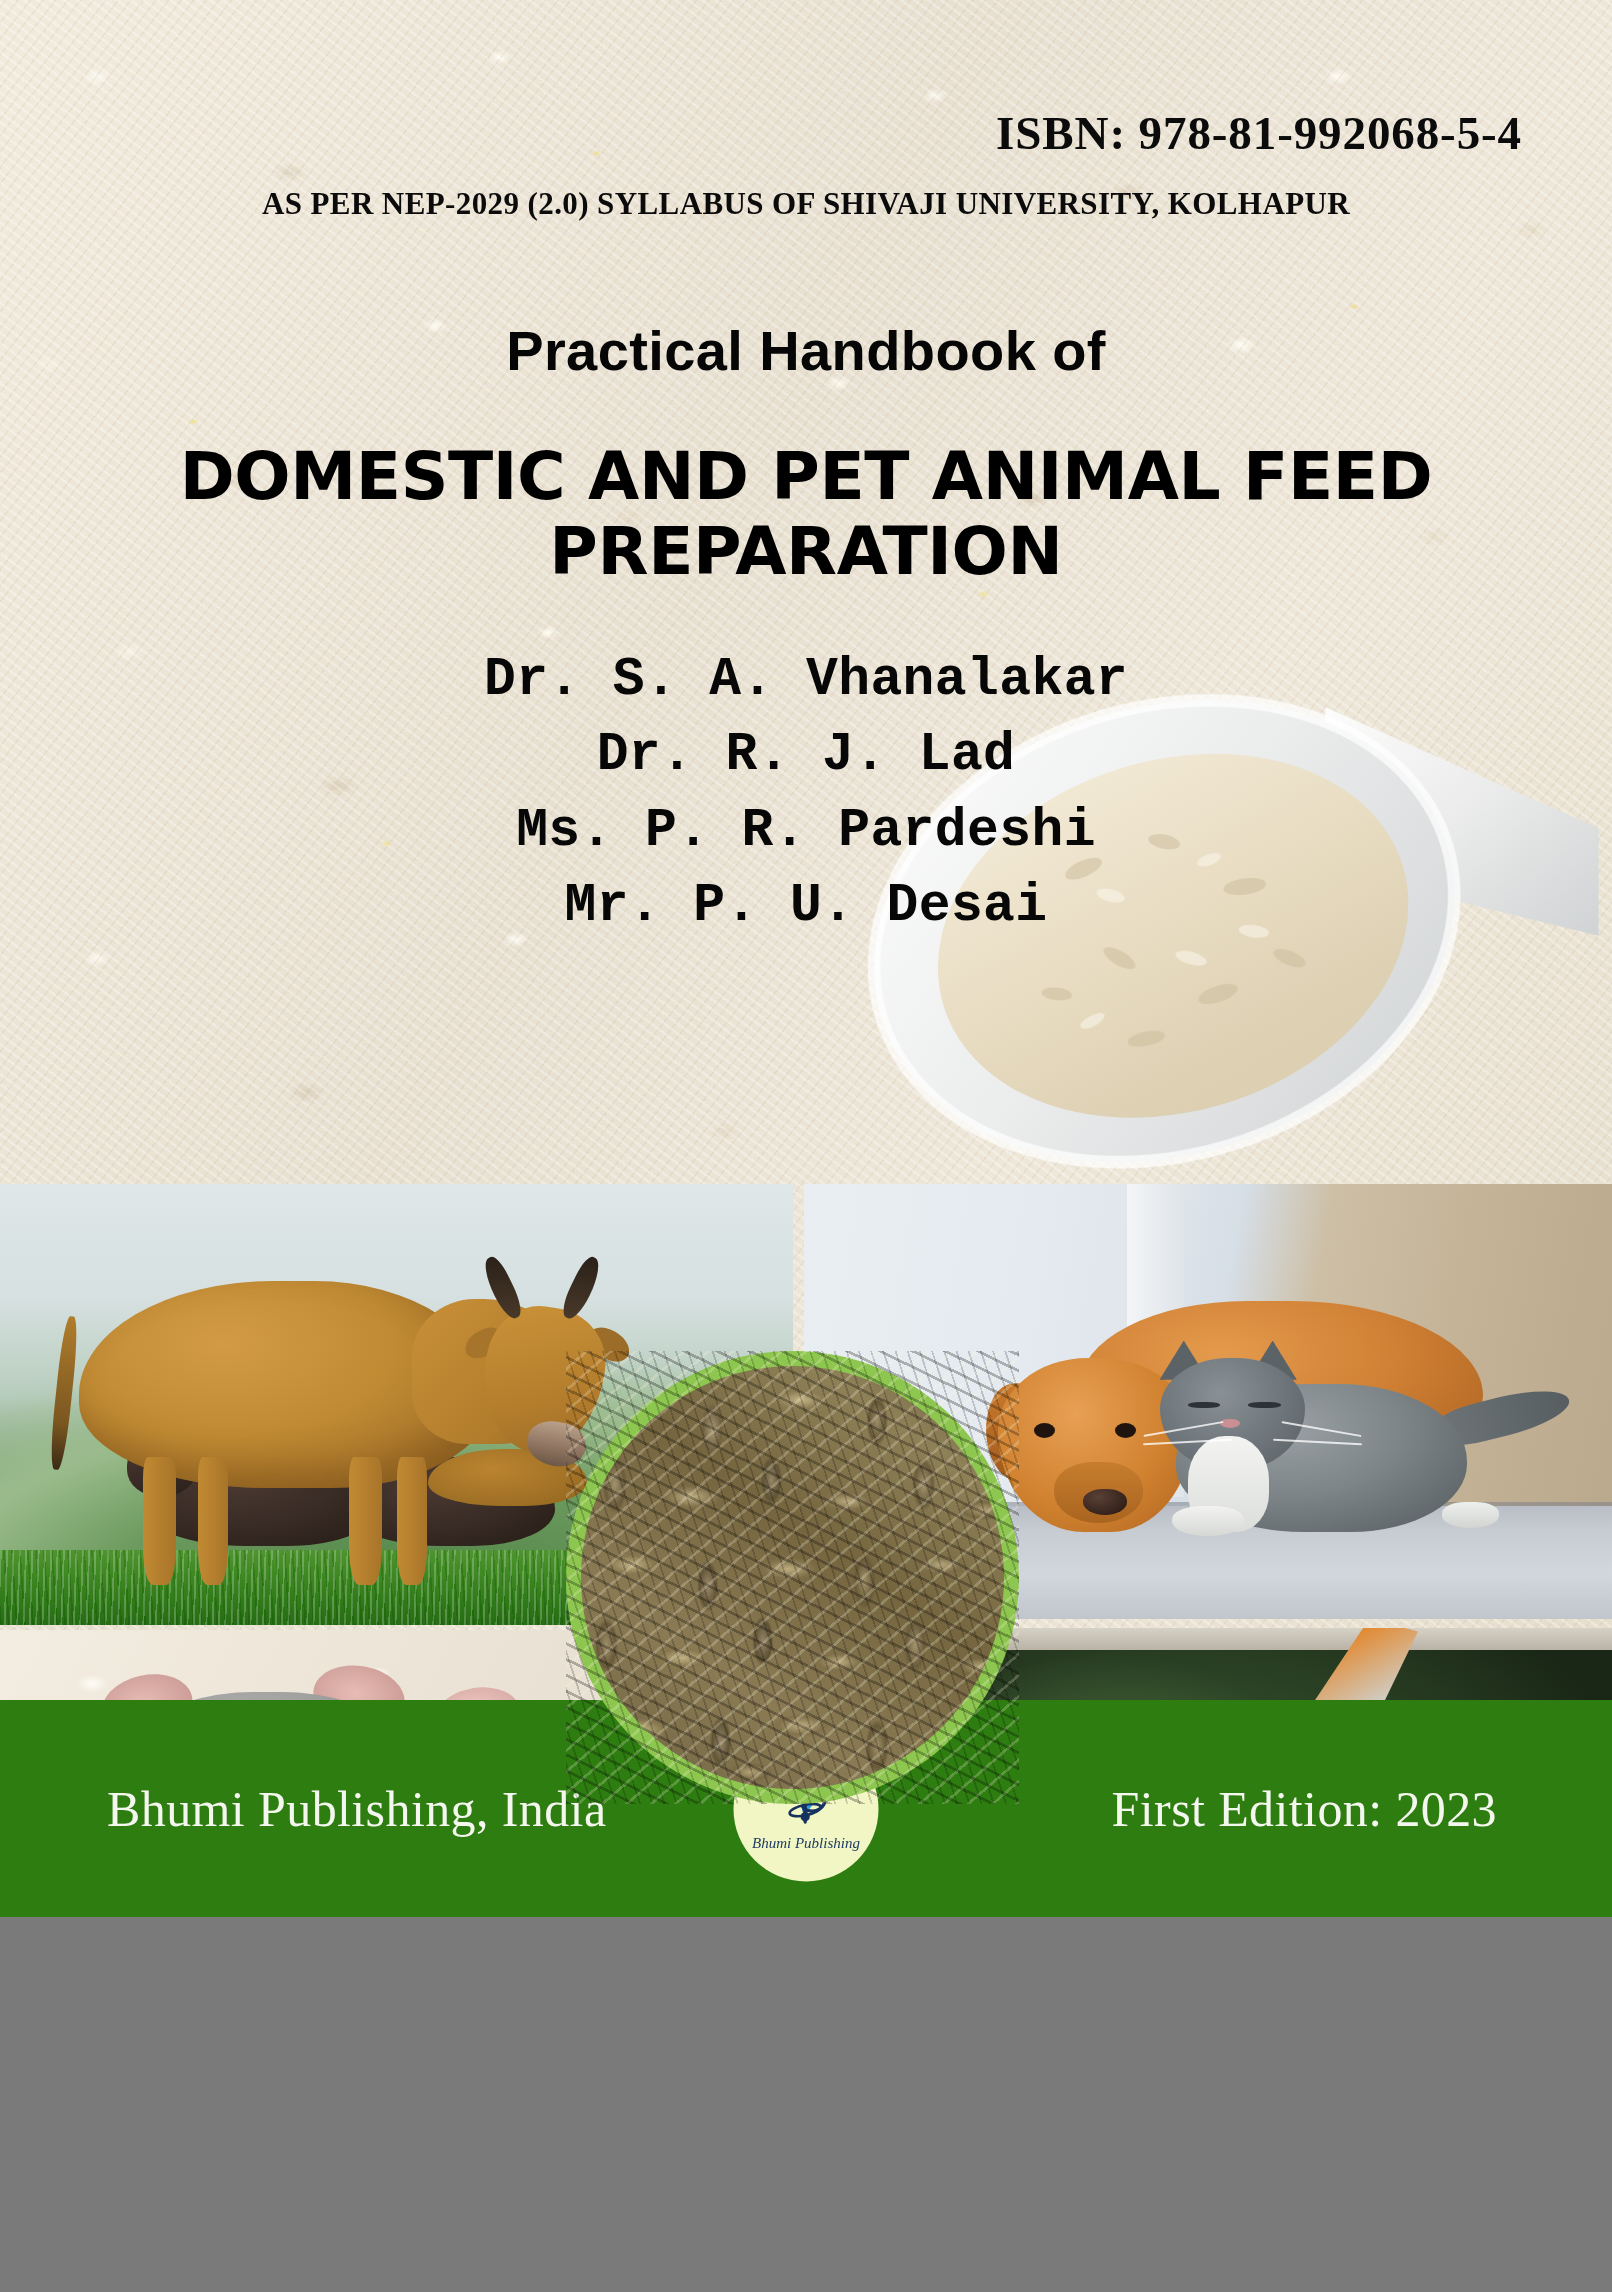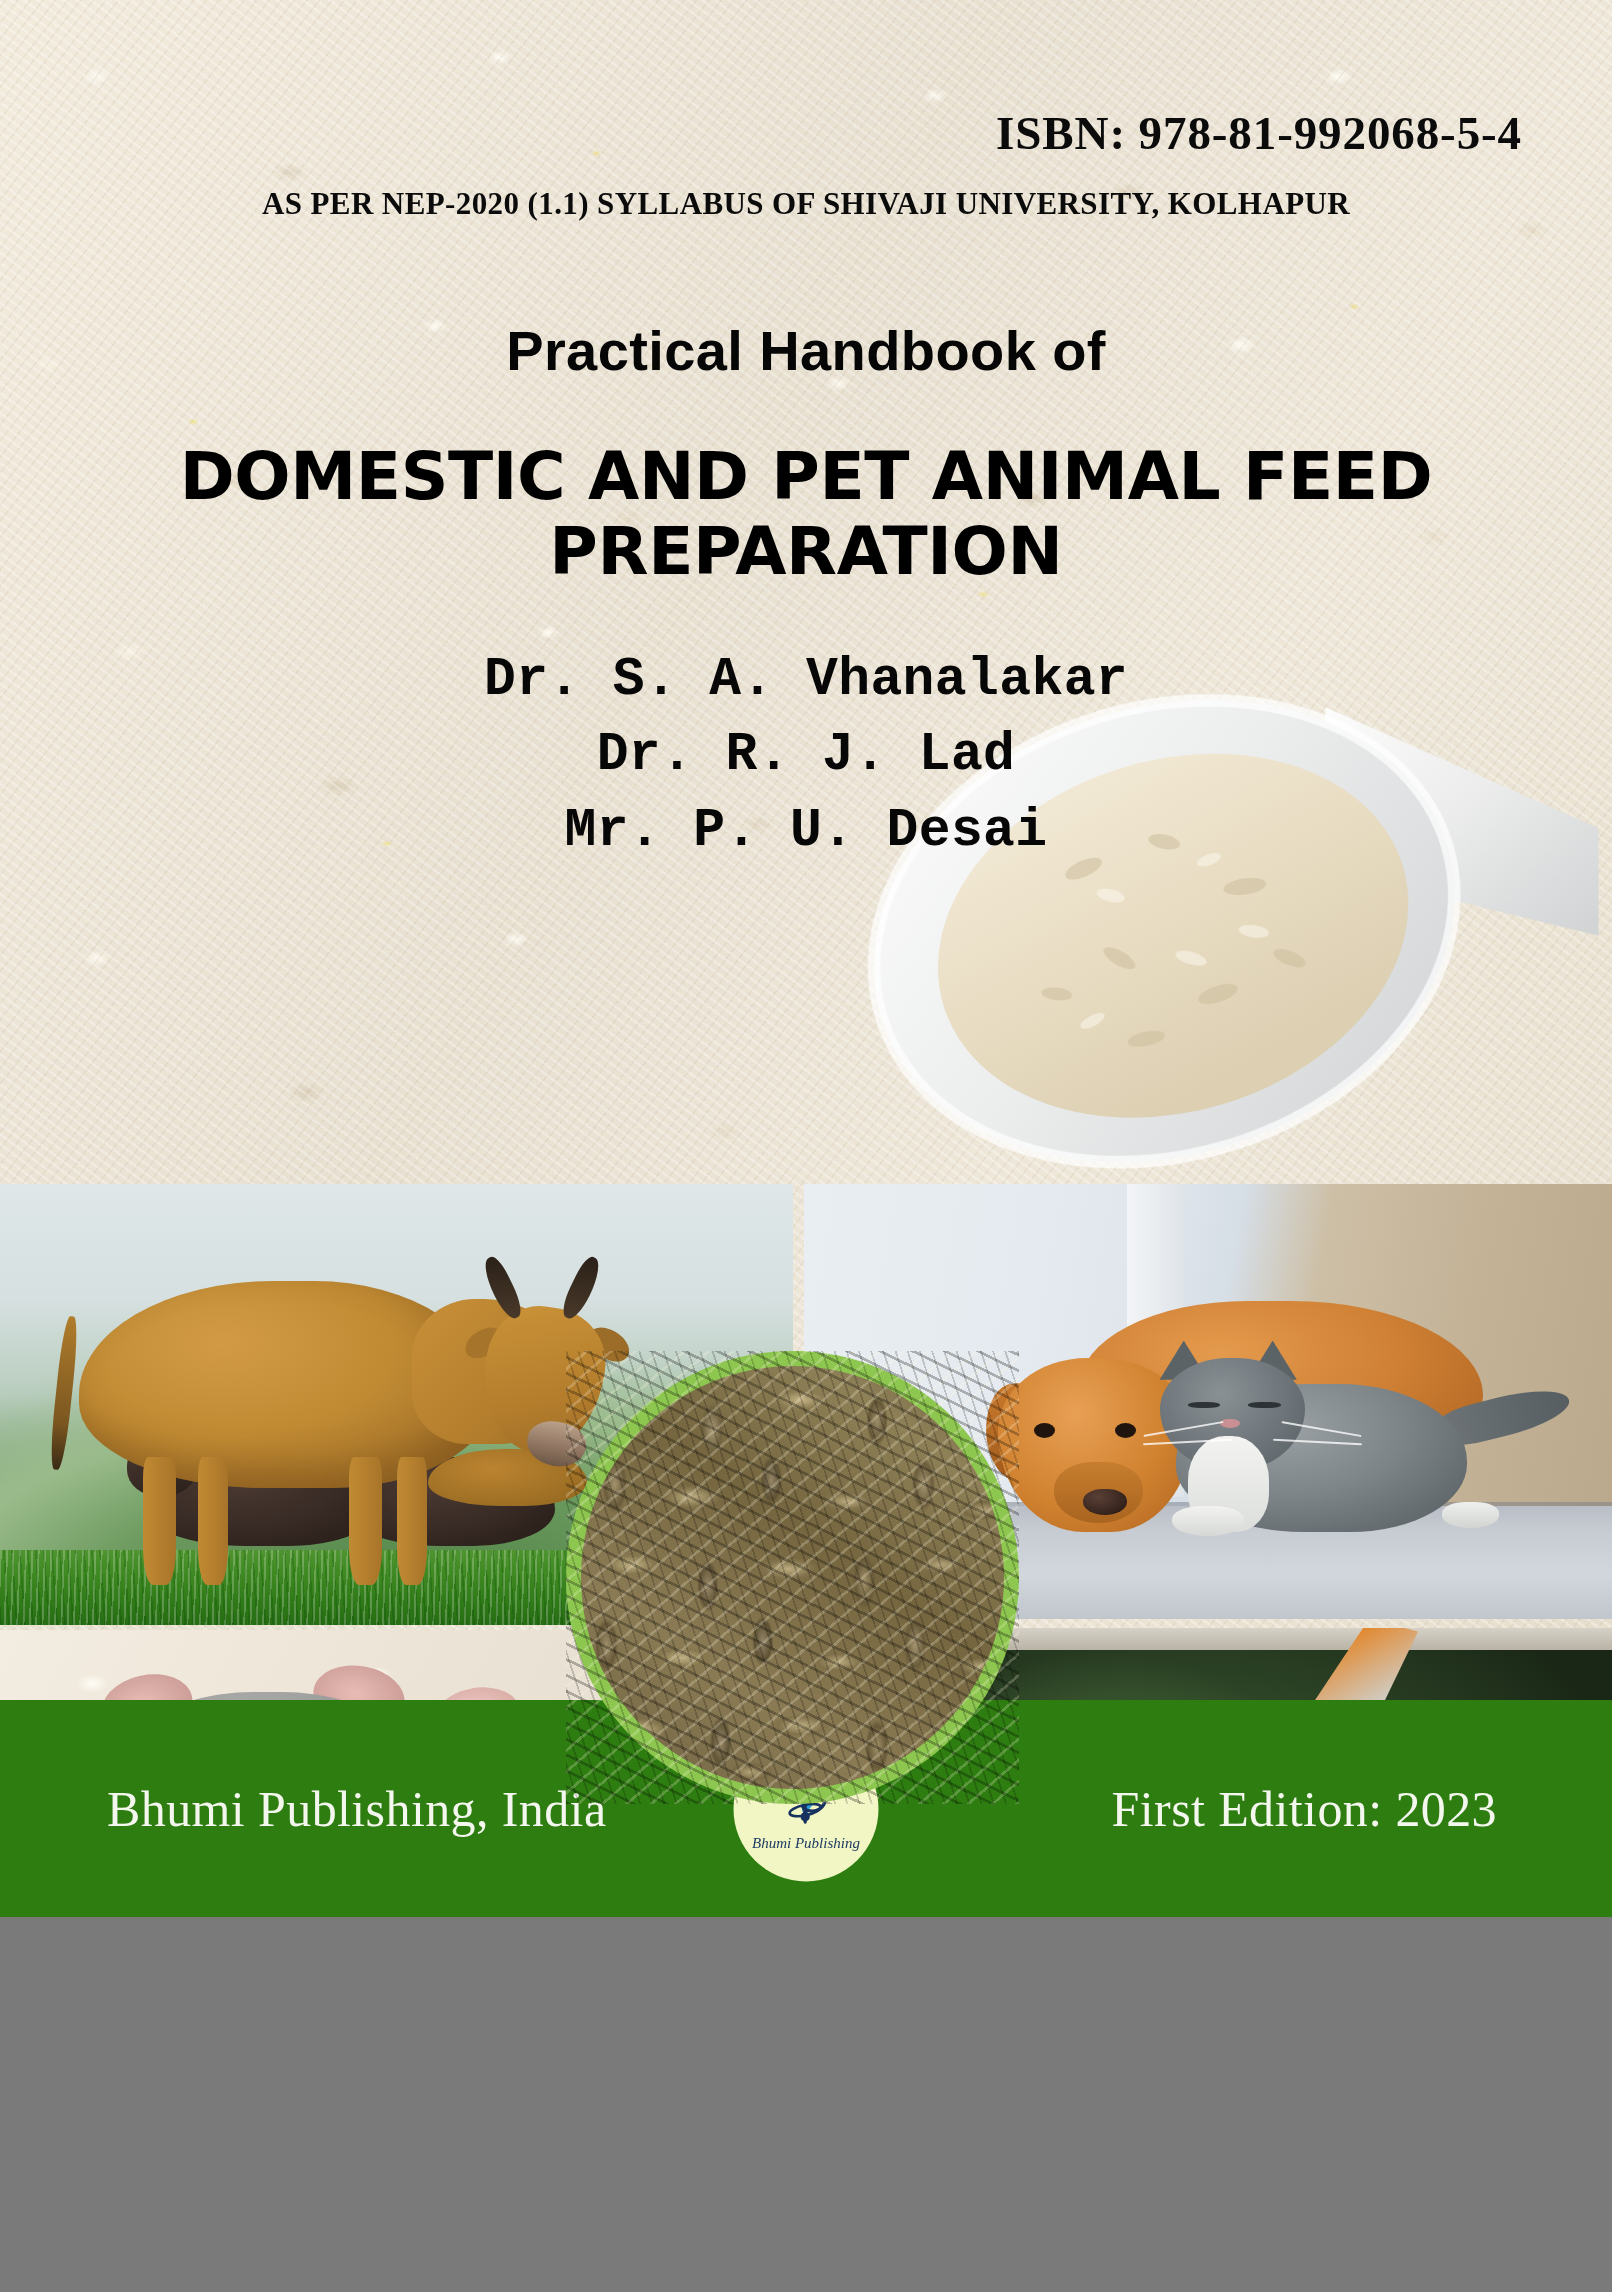--- a/index.html
+++ b/index.html
@@ -390,29 +390,30 @@
         <ellipse cx="340" cy="500" rx="15" ry="6" transform="rotate(-28 340 500)"></ellipse>
         <ellipse cx="450" cy="430" rx="18" ry="7" transform="rotate(16 450 430)"></ellipse>
       </g>
 
       <ellipse cx="420" cy="400" rx="330" ry="250" fill="none" stroke="#ffffff" stroke-opacity="0.7" stroke-width="14" transform="rotate(-17 420 400)"></ellipse>
     </svg>
   </div>
 
   <div class="isbn">ISBN: 978-81-992068-5-4</div>
 
-  <div class="syllabus">AS PER NEP-2020 (1.1) SYLLABUS OF SHIVAJI UNIVERSITY, KOLHAPUR</div>
+  <div class="syllabus">AS PER NEP-2029 (2.0) SYLLABUS OF SHIVAJI UNIVERSITY, KOLHAPUR</div>
 
   <div class="title-sub">Practical Handbook of</div>
 
   <div class="title-main">DOMESTIC AND PET ANIMAL FEED PREPARATION</div>
 
   <div class="authors">
     <div class="author">Dr. S. A. Vhanalakar</div>
     <div class="author">Dr. R. J. Lad</div>
+    <div class="author">Ms. P. R. Pardeshi</div>
     <div class="author">Mr. P. U. Desai</div>
   </div>
 
   <div class="collage">
 
     <div class="panel panel-cow">
       <div class="cow-sky"></div>
       <div class="cow-hill"></div>
       <div class="cow-grass"></div>
       <div class="buffalo b1"></div>

